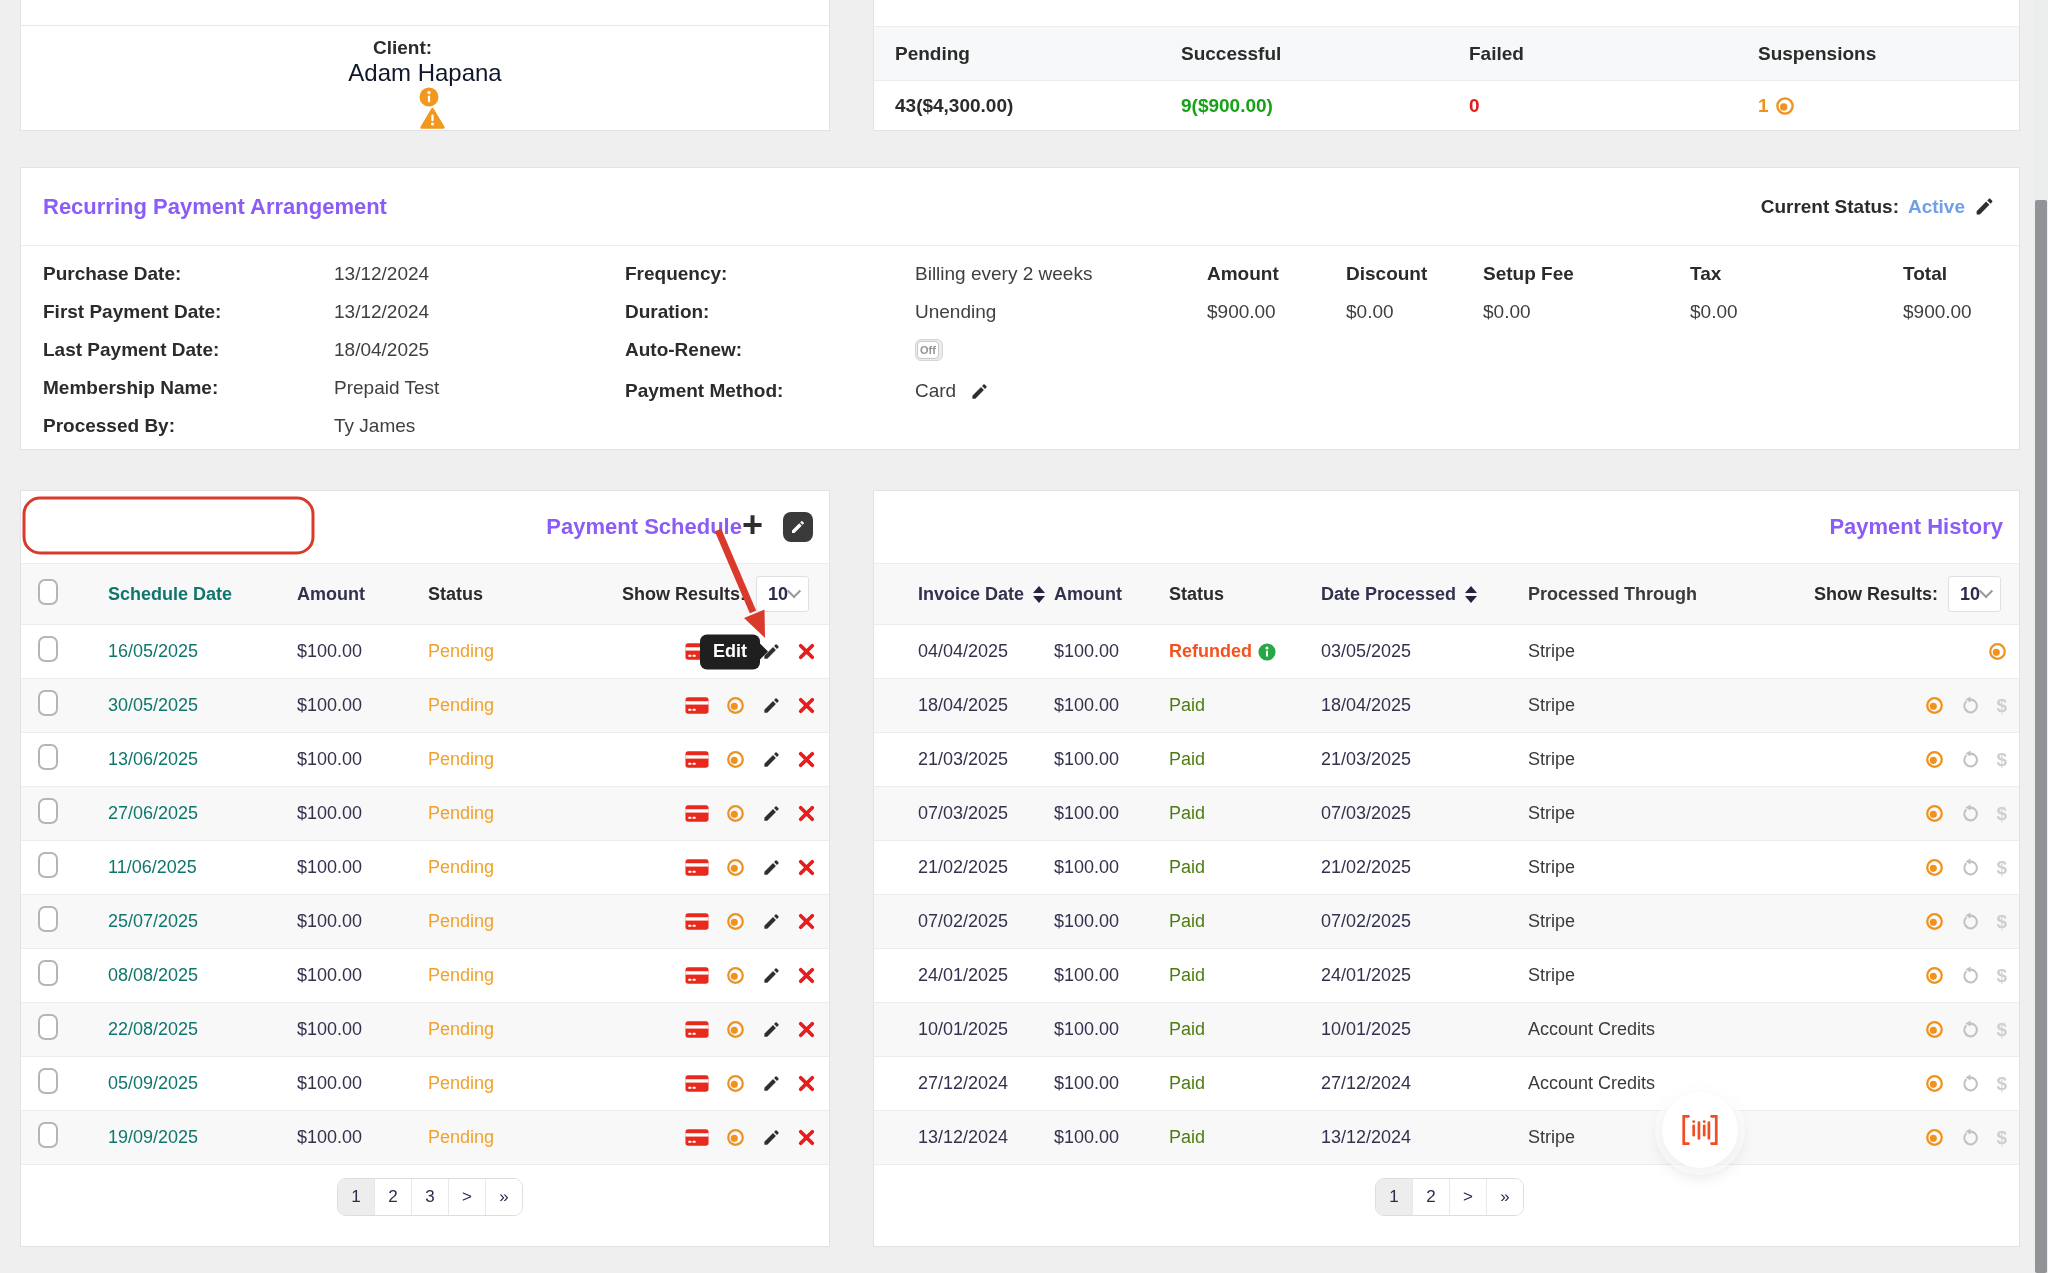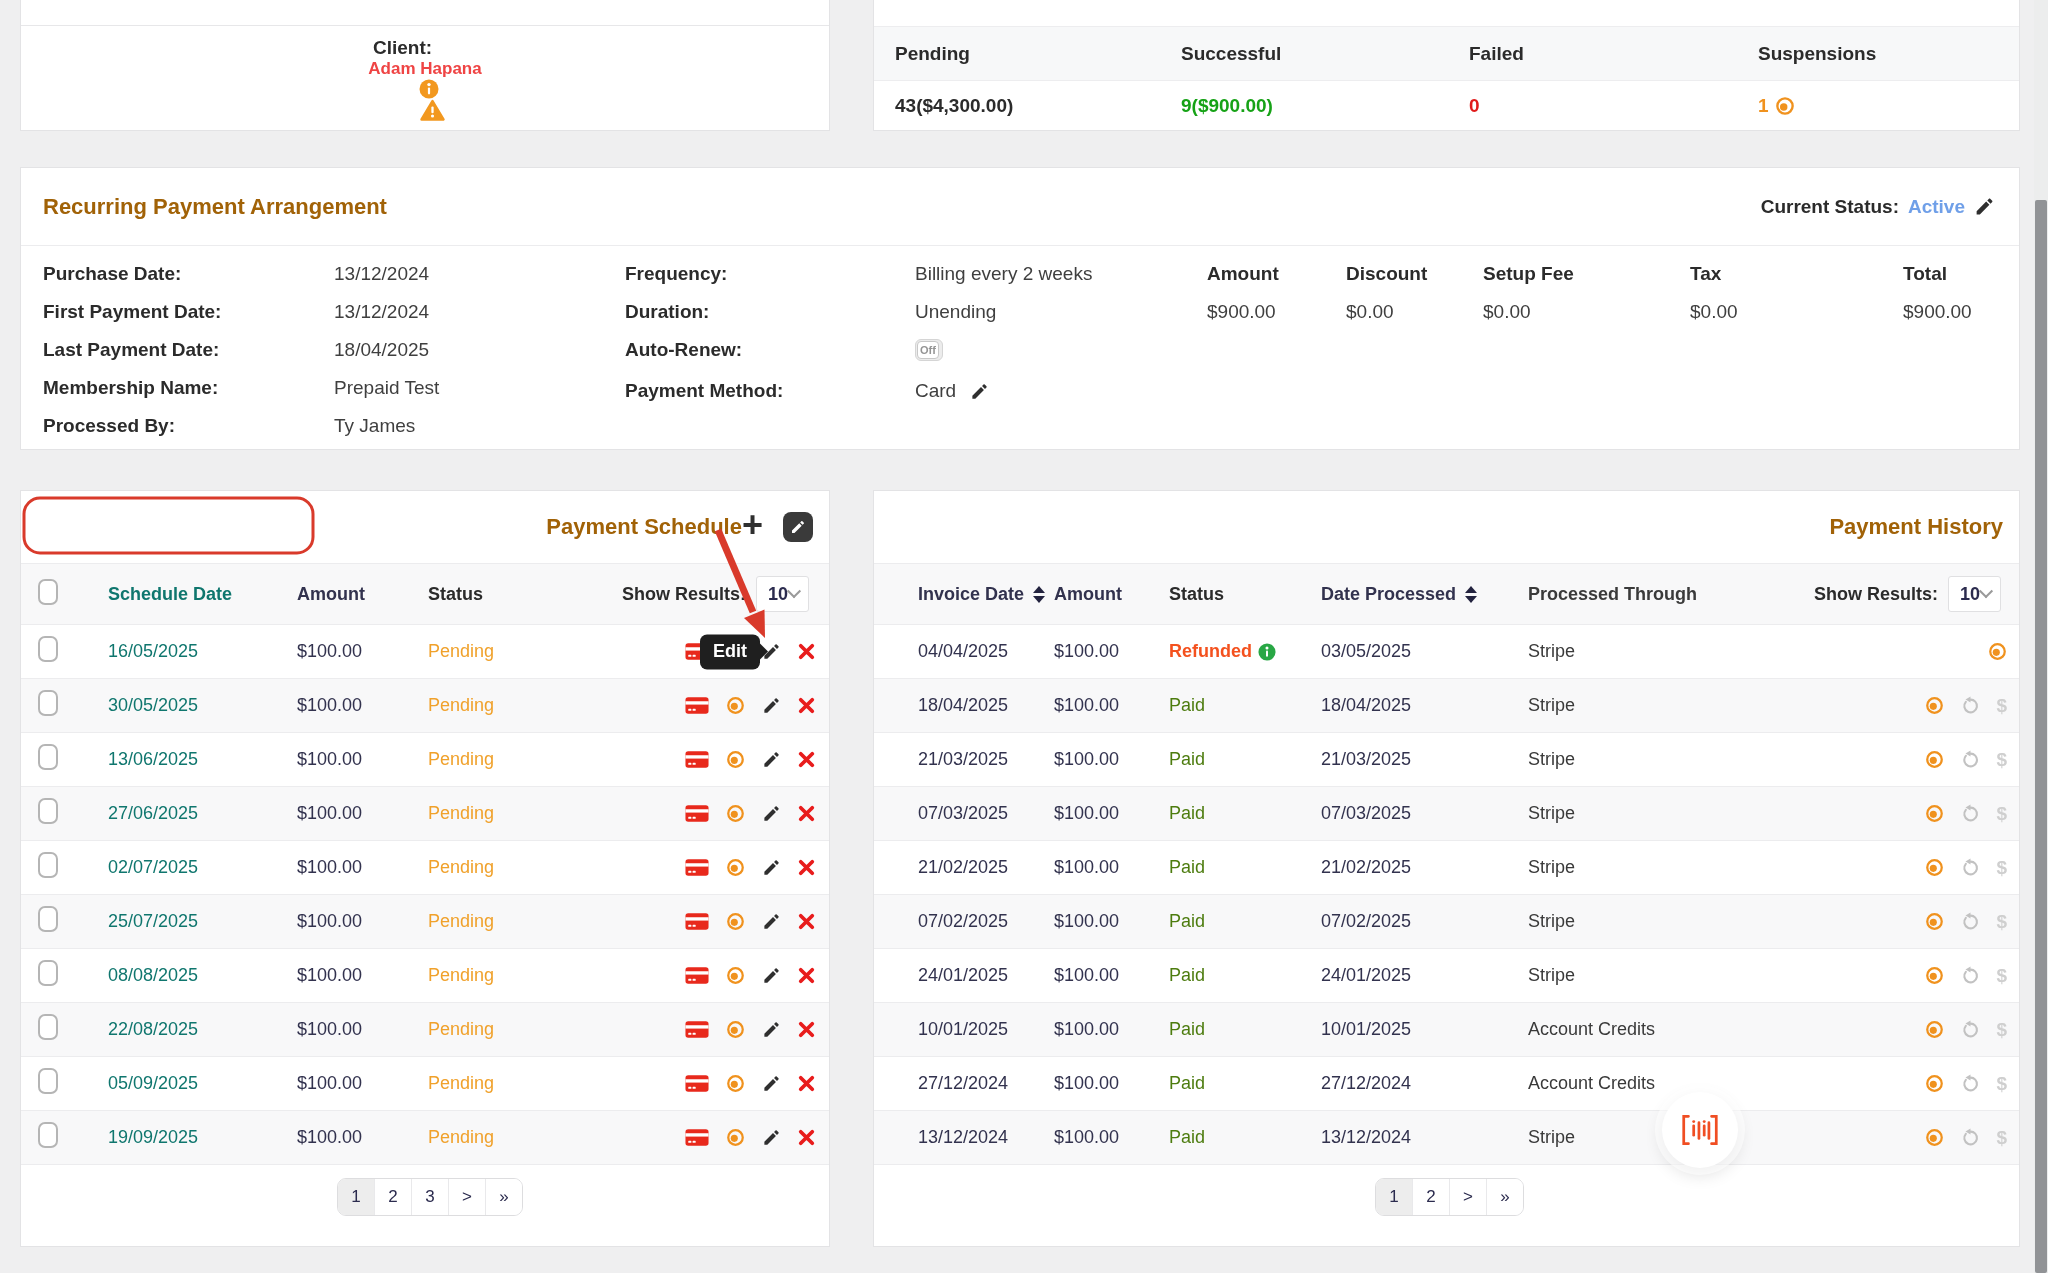--- a/index.html
+++ b/index.html
@@ -15,21 +15,21 @@
 
   
   .card-client { left:20px; top:-22px; width:810px; height:153px; }
   .card-summary { left:873px; top:-22px; width:1147px; height:153px; }
   .client-line { position:absolute; left:0; right:0; top:46px; height:1px; background:#e7e7e9; }
   .cl-row { position:absolute; left:0; right:0; display:flex; align-items:center;flex-direction:column; }
   .cl-row.r1 { top:58px; height:32px; }
   .cl-row.r2 { top:112px; height:32px; }
   .lbl { font-weight:bold; color:#2b2b2b; font-size:19px; }
   .val { color:#434343; font-size:19px; }
-  .client-name { color:#ef4444; font-weight:bold; font-size:17px; }
+  .client-name { color:#0f172a; font-weight:normal; font-size:24px; }
   .icn { display:inline-flex; align-items:center; justify-content:center; line-height:0; }
 
   
   .sum-row { position:absolute; left:0; right:0; display:flex; align-items:center; }
   .sum-row.labels { top:47px; height:53px; background:#f7f8f9; border-top:1px solid #ededef; border-bottom:1px solid #ededef; }
   .sum-row.values { top:101px; height:52px; }
   .sum-c { box-sizing:border-box; display:flex; align-items:center; gap:6px; }
   .sum-c.c1 { width:307px; padding-left:21px; }
   .sum-c.c2 { width:288px; }
   .sum-c.c3 { width:289px; }
@@ -38,21 +38,21 @@
   .sum-val { font-weight:bold; font-size:19px; }
   .v-pending { color:#2b2b2b; }
   .v-success { color:#16a216; }
   .v-failed  { color:#e01b1b; }
   .v-susp    { color:#f0921e; }
 
   
   .card-arrangement { left:20px; top:167px; width:2000px; height:283px; }
   .arr-head { position:absolute; left:0; right:0; top:0; height:78px; border-bottom:1px solid #ececee;
               display:flex; align-items:center; justify-content:space-between; padding:0 24px 0 22px; box-sizing:border-box; }
-  .sec-title { font-size:22px; font-weight:bold; color:#a16207; }
+  .sec-title { font-size:22px; font-weight:bold; color:#8b5cf6; }
   .curr-status { display:flex; align-items:center; gap:9px; }
   .curr-status .cs-lbl { font-weight:bold; font-size:19px; color:#2b2b2b; }
   .curr-status .cs-val { font-weight:bold; font-size:19px; color:#6f9fe8; }
   .arr-item { position:absolute; transform:translateY(-50%); white-space:nowrap; display:flex; align-items:center; gap:14px; }
   .arr-label { font-weight:bold; font-size:19px; color:#2b2b2b; }
   .arr-value { font-size:19px; color:#3f3f3f; }
   .amt-head { font-weight:bold; font-size:19px; color:#2b2b2b; }
 
   .toggle { display:inline-flex; align-items:center; width:28px; height:22px; background:#ececec;
             border:1px solid #d5d5d5; border-radius:6px; padding:1px; box-sizing:border-box; }
@@ -461,21 +461,21 @@
       <span class="icn">
               <svg width="17" height="17" viewBox="0 0 20 20">
                 <path d="M3.2 3.2 16.8 16.8M16.8 3.2 3.2 16.8" stroke="#e81c1c" stroke-width="4.4" stroke-linecap="round"></path>
               </svg>
             </span>
 
     </span>
         </div>
         <div class="trow">
     <span class="cell ps-c1"><span class="checkbox"></span></span>
-    <span class="cell ps-c2">02/07/2025</span>
+    <span class="cell ps-c2">11/06/2025</span>
     <span class="cell ps-c3">$100.00</span>
     <span class="cell ps-c4 pending">Pending</span>
     <span class="ps-icons">
       <span class="icn">
               <svg width="24" height="19" viewBox="0 0 26 20">
                 <rect x="0.5" y="1" width="25" height="18" rx="3" fill="#e8291c"></rect>
                 <rect x="0.5" y="5.4" width="25" height="3.6" fill="#fff"></rect>
                 <rect x="3.5" y="13.6" width="3.4" height="2.2" rx="0.6" fill="#fff"></rect>
                 <rect x="8.2" y="13.6" width="3.4" height="2.2" rx="0.6" fill="#fff"></rect>
               </svg>

